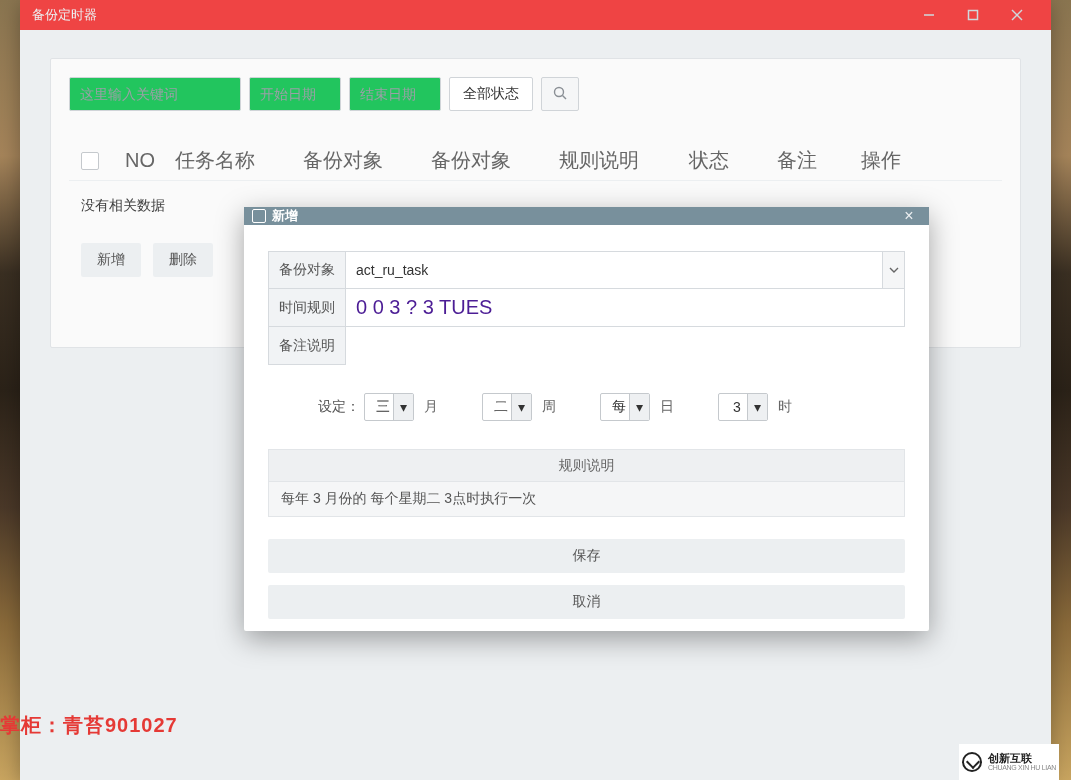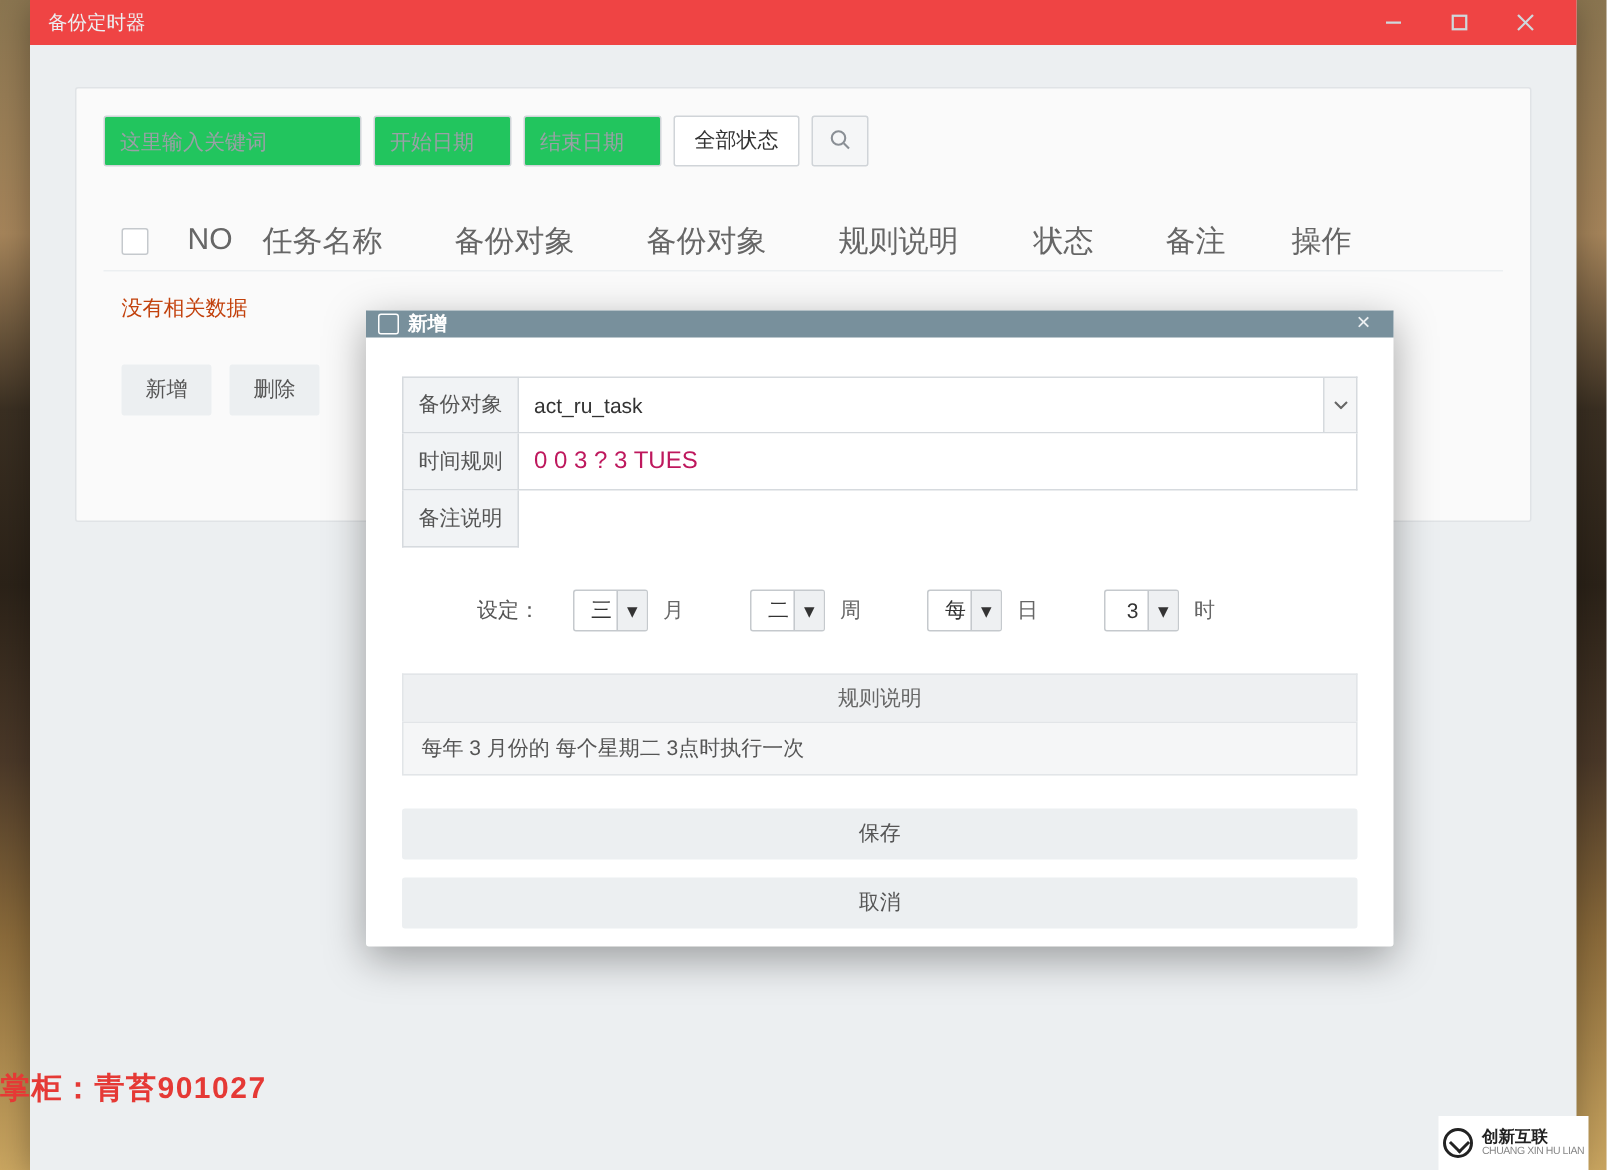--- a/index.html
+++ b/index.html
@@ -98,21 +98,21 @@
     .col-state { width: 88px; }
     .col-remark { width: 84px; }
     .col-op { width: 60px; }
     .chk-box {
       width: 18px; height: 18px;
       border: 1px solid #c5c9cd;
       background: #fff;
       border-radius: 2px;
       display: inline-block;
     }
-    .empty-row { padding: 16px 12px; color: #c2410c; font-size: 14px; }
+    .empty-row { padding: 16px 12px; color: #404040; font-size: 14px; }
     .action-row { display: flex; gap: 12px; padding: 12px; }
     .flat-btn {
       height: 34px; padding: 0 16px;
       background: #eceff1;
       border: none;
       border-radius: 2px;
       color: #555;
       cursor: pointer;
       font-size: 14px;
     }
@@ -199,30 +199,30 @@
     .form-row + .form-row .form-field { border-top: none; }
     .form-field.select { justify-content: space-between; padding-right: 0; cursor:pointer; }
     .select-caret {
       width: 22px; height: 36px;
       border-left: 1px solid #d6dade;
       display:flex; align-items:center; justify-content:center;
       background: #f5f6f7;
     }
     .form-field input {
       border: none; outline: none; width: 100%;
-      font-size: 16px; color: #be185d; background: transparent;
+      font-size: 20px; color: #4c1d95; background: transparent;
     }
     .form-field input::placeholder { color: #9aa0a6; }
     .schedule-row {
       display: flex; align-items: center;
       margin-top: 28px;
       gap: 4px;
       padding-left: 50px;
     }
-    .schedule-row .lbl { color: #555; margin-right: 18px; }
+    .schedule-row .lbl { color: #555; }
     .mini-select {
       height: 28px;
       border: 1px solid #c5c9cd;
       background: #fff;
       display: inline-flex; align-items: center;
       padding: 0 0 0 8px;
       font-size: 14px;
       cursor: pointer;
       border-radius: 2px;
     }

